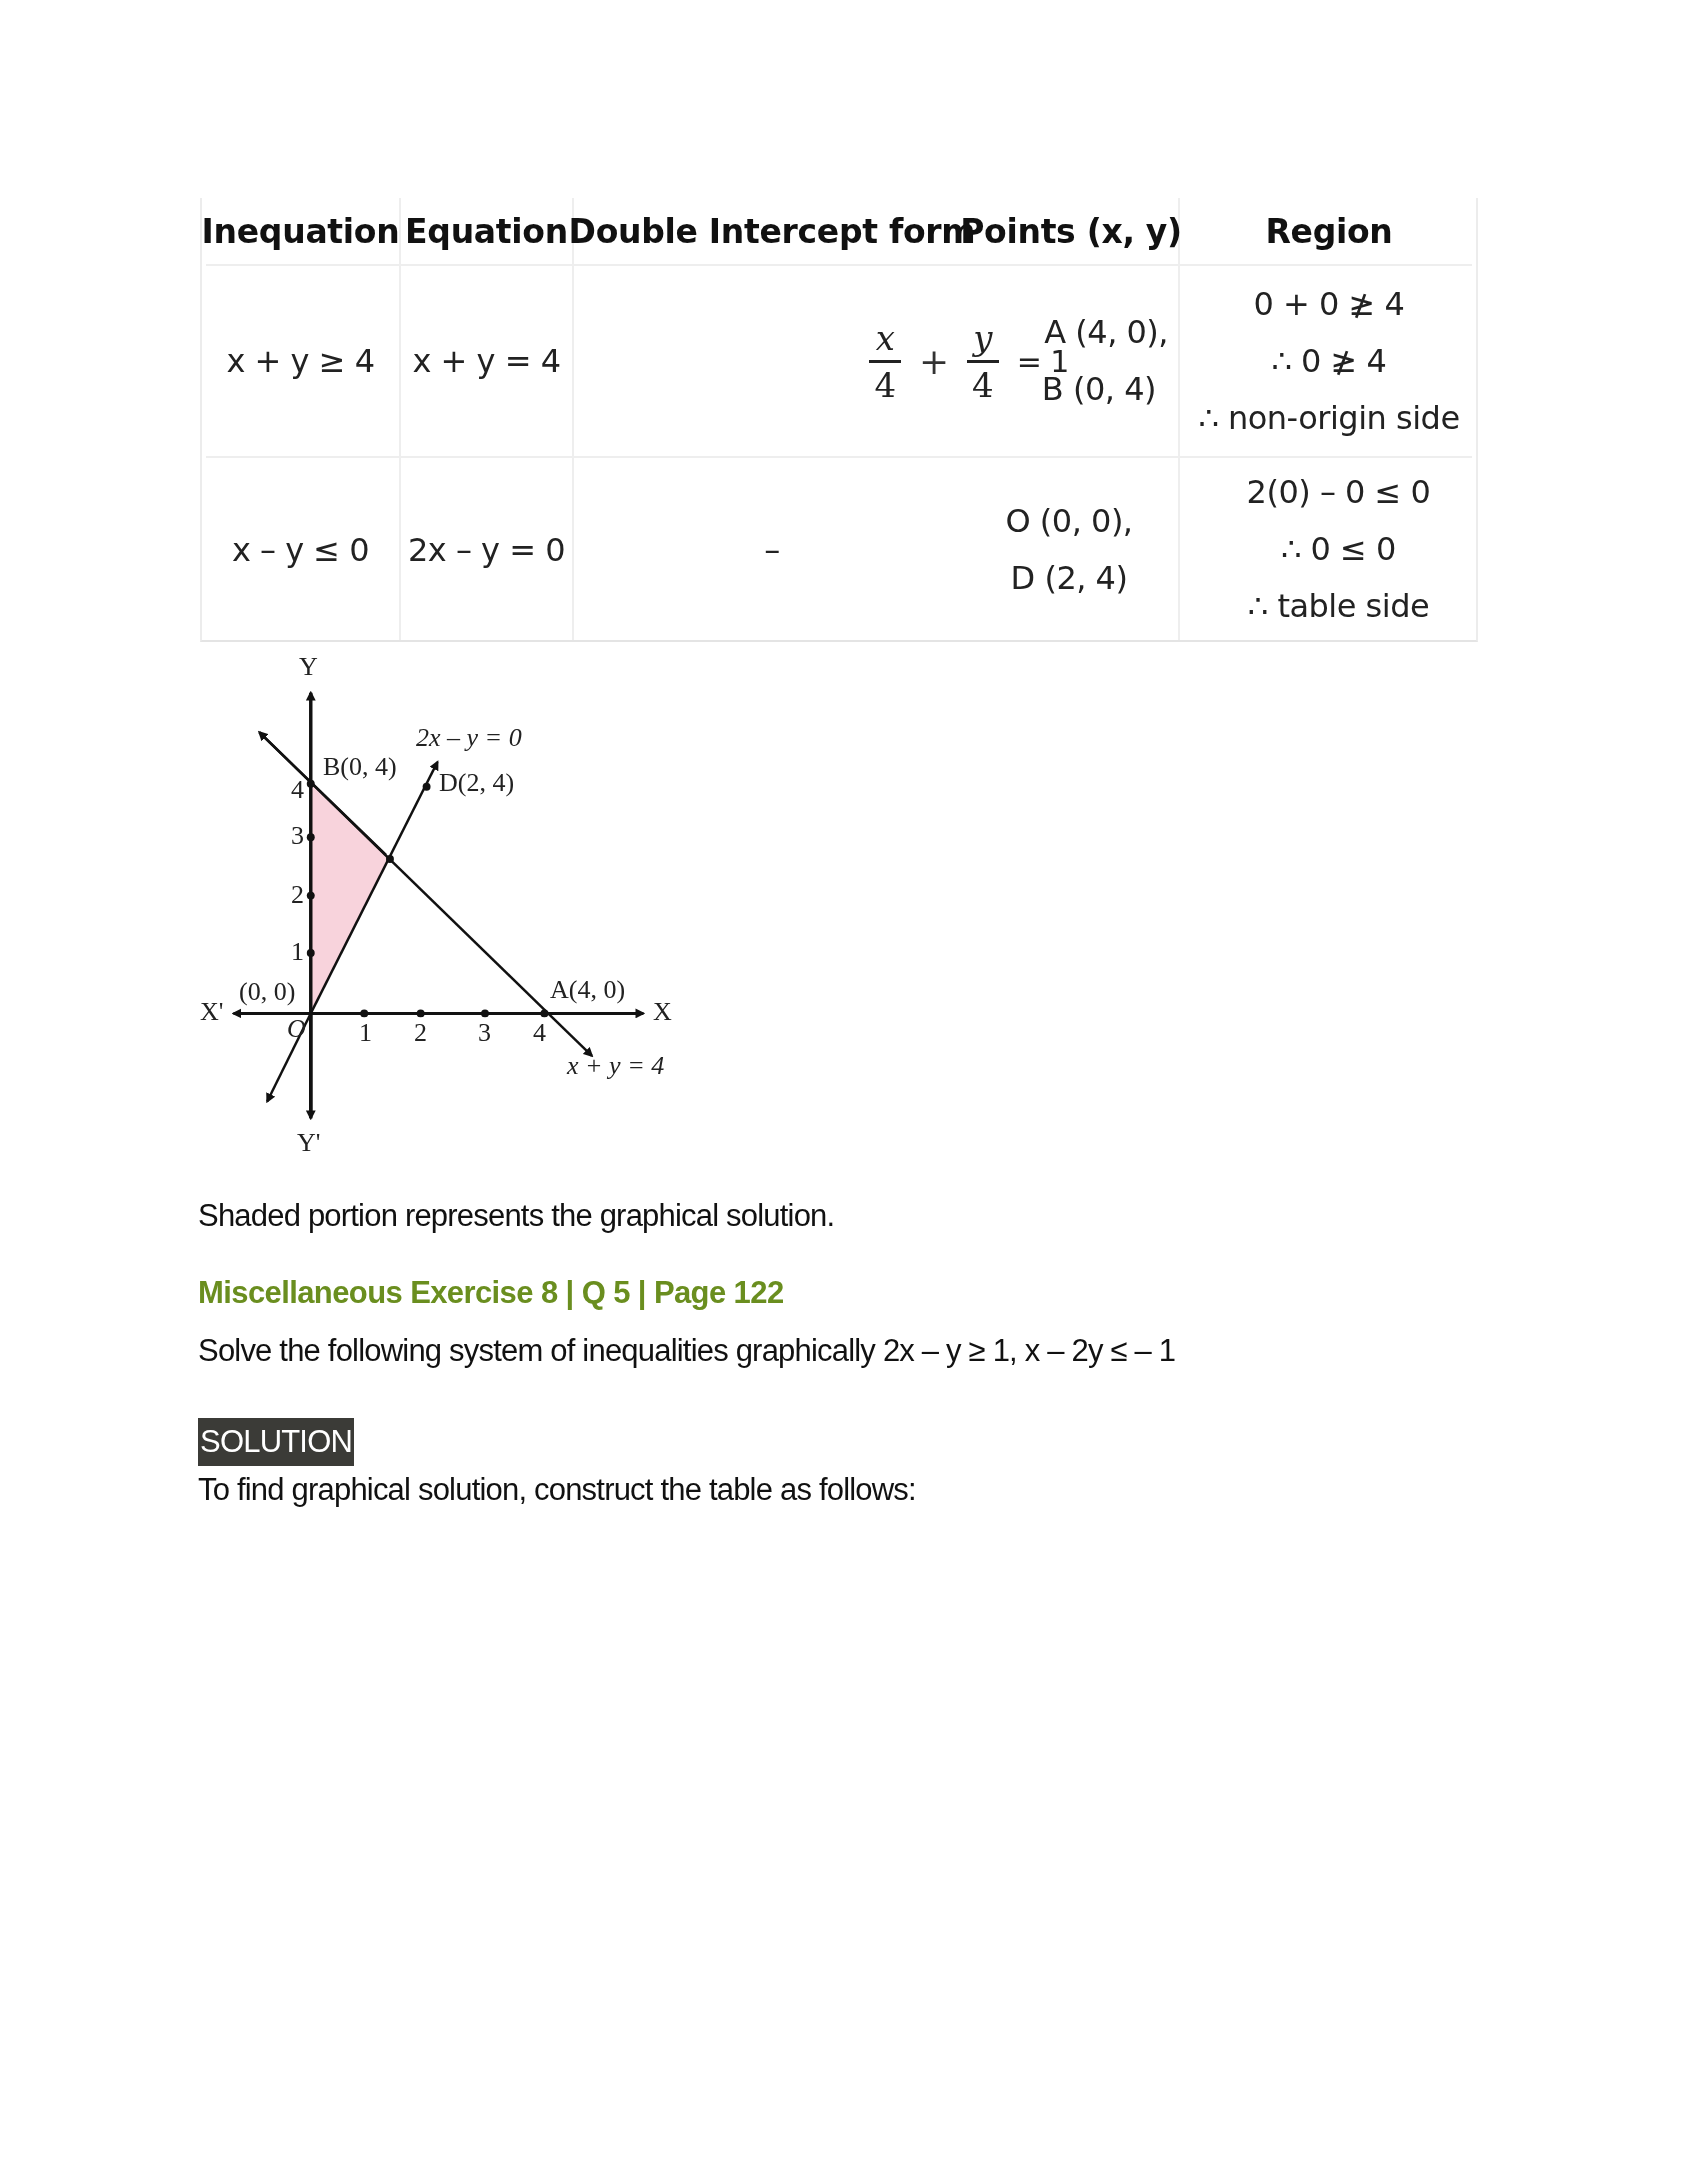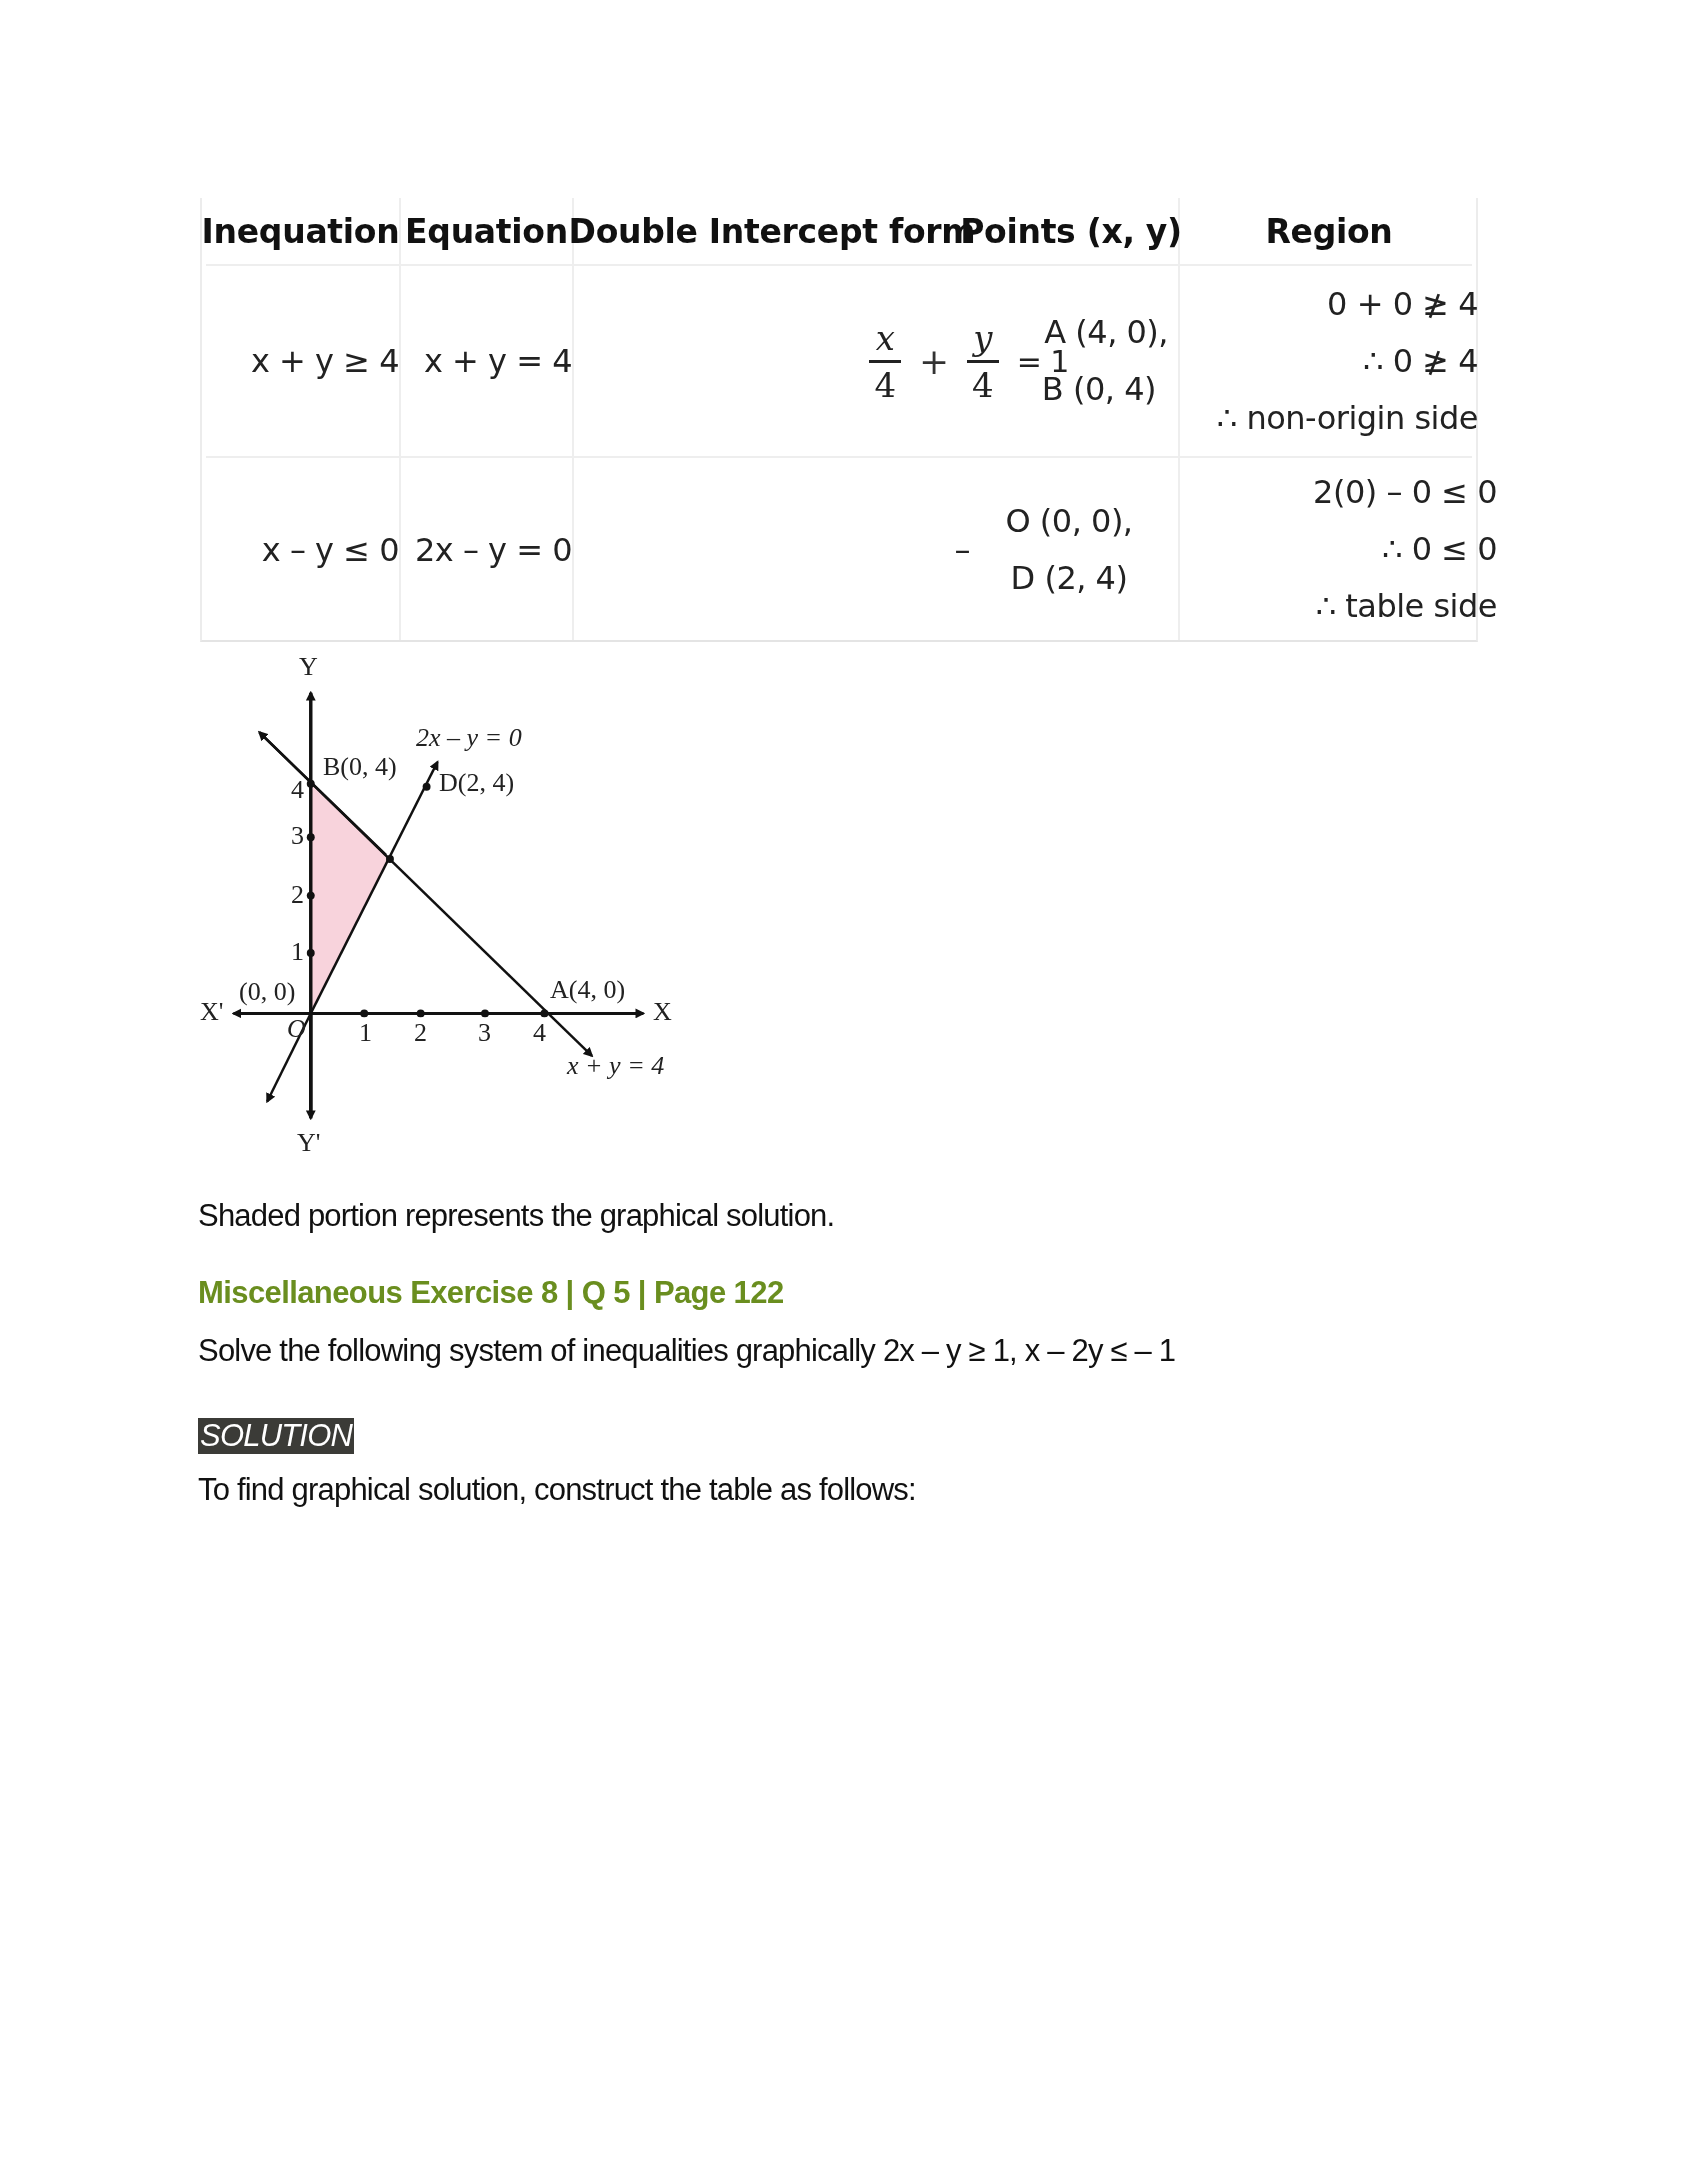--- a/index.html
+++ b/index.html
@@ -3,41 +3,41 @@
 <meta charset="utf-8">
 <style>
   html, body { margin: 0; padding: 0; background: #ffffff; }
   body { width: 1683px; height: 2178px; position: relative; overflow: hidden; font-family: "Liberation Sans", sans-serif; color: #111; }
 
   
   .tbl { position: absolute; left: 200px; top: 198px; width: 1278px; height: 444px; border-left: 2px solid #ececec; border-right: 2px solid #ececec; border-bottom: 2px solid #e4e4e4; box-sizing: border-box; }
   .tbl .vline { position: absolute; top: 0; bottom: 0; width: 2px; background: #eeeeee; }
   .tbl .hline { position: absolute; left: 4px; right: 4px; height: 2px; background: #eeeeee; }
   .hdr { position: absolute; top: 0; height: 67px; display: flex; align-items: center; justify-content: center; font-family: "DejaVu Sans", sans-serif; font-weight: bold; font-size: 33px; color: #111; white-space: nowrap; letter-spacing: -0.3px; }
-  .cell { position: absolute; display: flex; flex-direction: column; align-items: flex-end; justify-content: center; font-family: "DejaVu Sans", sans-serif; font-size: 32px; color: #222; white-space: nowrap; letter-spacing: -0.5px; }
+  .cell { position: absolute; display: flex; flex-direction: column; align-items: center; justify-content: center; font-family: "DejaVu Sans", sans-serif; font-size: 32px; color: #222; white-space: nowrap; letter-spacing: -0.5px; }
   .cell .ln { line-height: 57px; }
 
   .frac { display: inline-flex; flex-direction: column; align-items: center; vertical-align: middle; font-family: "DejaVu Serif", serif; font-size: 34px; }
   .frac .num { font-style: italic; line-height: 40px; }
   .frac .bar { width: 32px; height: 3px; background: #222; margin: 2px 0; }
   .frac .den { line-height: 40px; }
   .mathrow { display: flex; align-items: center; gap: 18px; font-family: "DejaVu Serif", serif; font-size: 34px; }
   .mathrow .op { font-size: 36px; color: #333; }
   .mathrow .eq { font-family: "DejaVu Sans", sans-serif; font-size: 30px; }
 
   
   .graph { position: absolute; left: 188px; top: 648px; width: 495px; height: 515px; }
   .graph svg { position: absolute; left: 0; top: 0; }
   .glabel { position: absolute; font-family: "Liberation Serif", serif; font-size: 26px; color: #222; white-space: nowrap; }
   .glabel.it { font-style: italic; }
 
   
   .para { position: absolute; left: 198px; font-family: "Liberation Sans", sans-serif; font-size: 31px; color: #111; letter-spacing: -0.8px; white-space: nowrap; }
   .heading { position: absolute; left: 198px; top: 1275px; font-family: Liberation Sans, sans-serif; font-weight: bold; font-size: 31px; color: #6a8e1f; letter-spacing: -0.6px; white-space: nowrap; }
-  .badge { position: absolute; left: 198px; top: 1418px; height: 36px; padding: 0 2px; background: #3b3b37; color: #ffffff; font-family: "Liberation Sans", sans-serif; font-style: italic; font-size: 31px; line-height: 36px; letter-spacing: -0.8px; white-space: nowrap; }
+  .badge { position: absolute; left: 198px; top: 1418px; height: 36px; padding: 6px 2px; background: #3b3b37; color: #ffffff; font-family: "Liberation Sans", sans-serif; font-size: 31px; line-height: 36px; letter-spacing: -0.8px; white-space: nowrap; }
 </style>
 </head>
 <body>
 
 <div class="tbl">
 
   <div class="vline" style="left:197px"></div>
   <div class="vline" style="left:370px"></div>
   <div class="vline" style="left:976px"></div>
 

